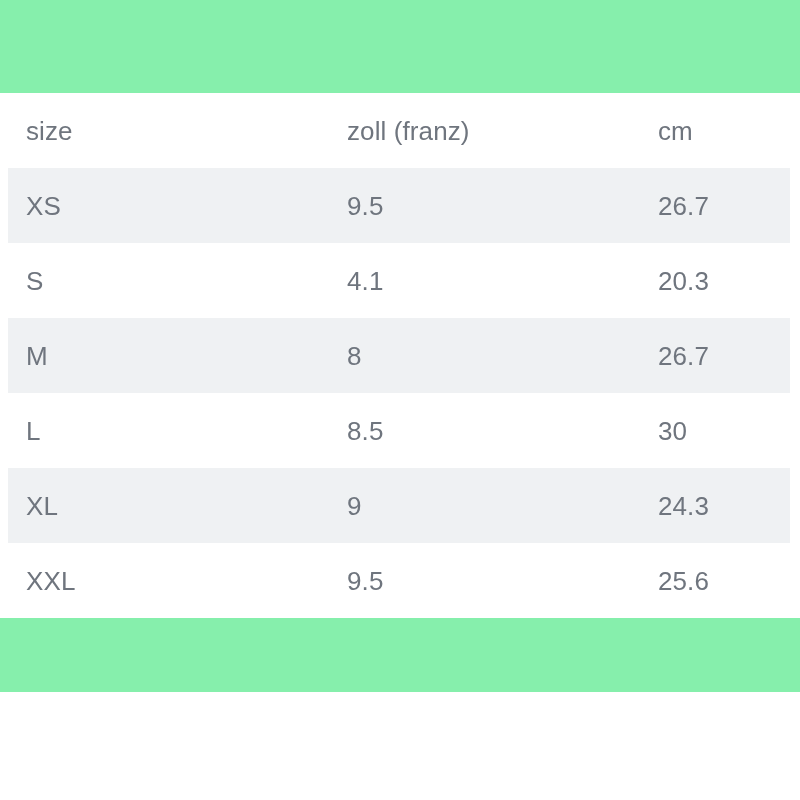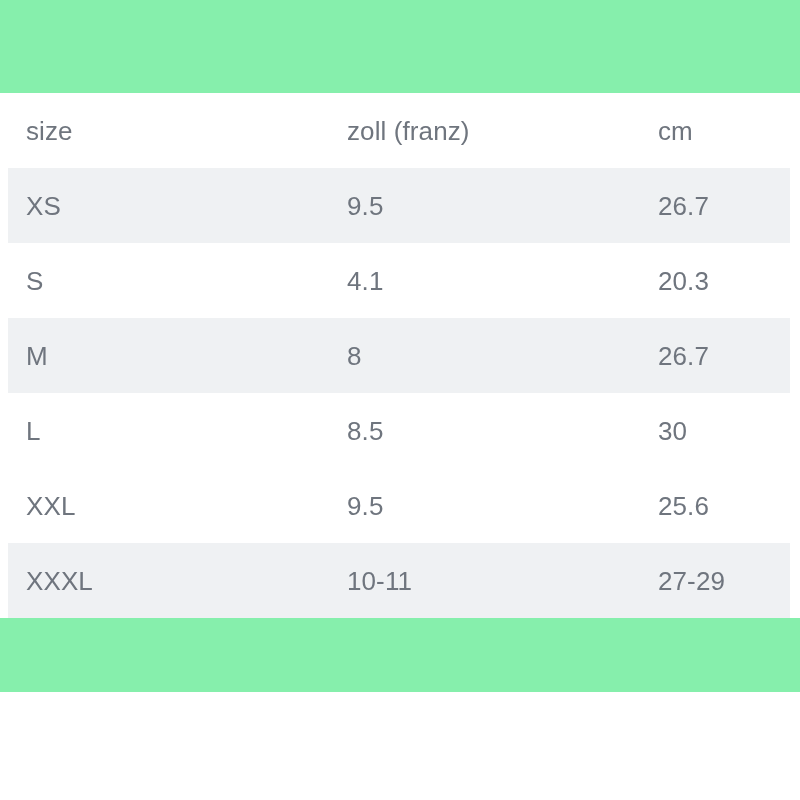--- a/index.html
+++ b/index.html
@@ -156,41 +156,41 @@
           <span class="cell-inner">L</span>
         </td>
         <td class="col-zoll">
           <span class="cell-inner">8.5</span>
         </td>
         <td class="col-cm">
           <span class="cell-inner">30</span>
         </td>
       </tr>
 
+      <tr class="striped">
+        <td class="col-size">
+          <span class="cell-inner">XL</span>
+        </td>
+        <td class="col-zoll">
+          <span class="cell-inner">9</span>
+        </td>
+        <td class="col-cm">
+          <span class="cell-inner">24.3</span>
+        </td>
+      </tr>
 
       <tr>
         <td class="col-size">
           <span class="cell-inner">XXL</span>
         </td>
         <td class="col-zoll">
           <span class="cell-inner">9.5</span>
         </td>
         <td class="col-cm">
           <span class="cell-inner">25.6</span>
         </td>
       </tr>
 
-      <tr class="striped">
-        <td class="col-size">
-          <span class="cell-inner">XXXL</span>
-        </td>
-        <td class="col-zoll">
-          <span class="cell-inner">10-11</span>
-        </td>
-        <td class="col-cm">
-          <span class="cell-inner">27-29</span>
-        </td>
-      </tr>
 
     </tbody>
   </table>
 
 </div>
 
 </body></html>

